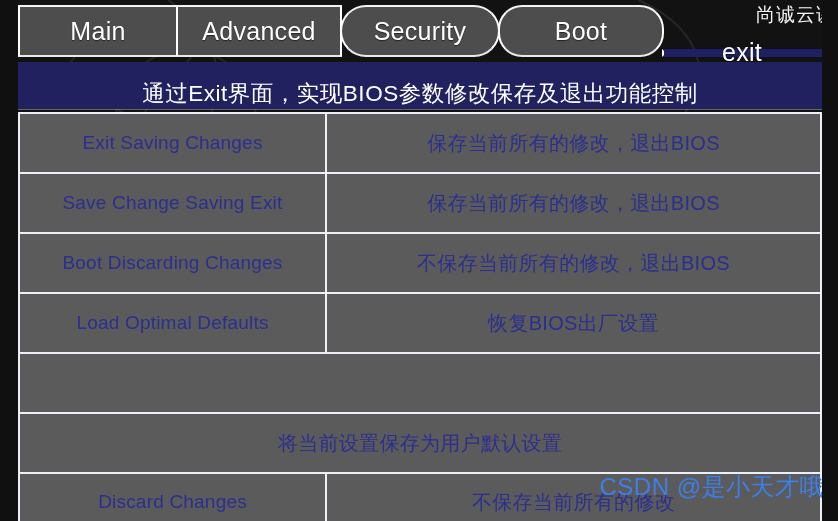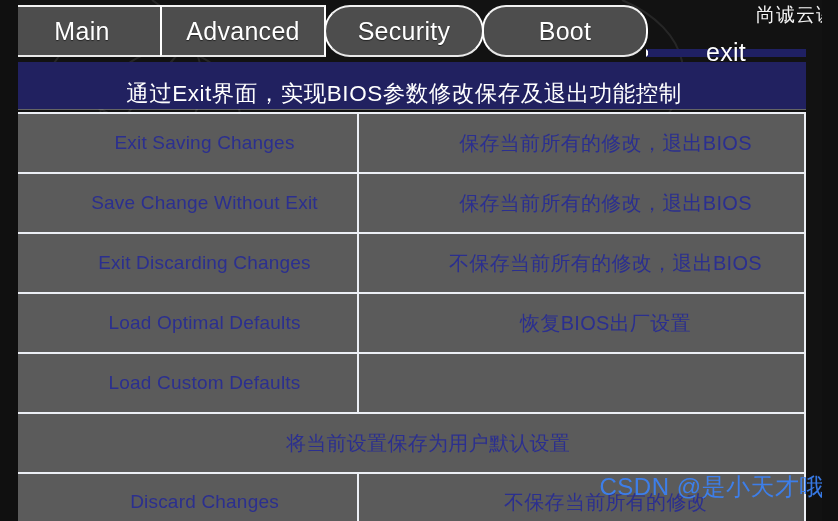--- a/index.html
+++ b/index.html
@@ -30,21 +30,21 @@
     width: 18px;
     background: #101010;
     z-index: 40;
   }
   .edge.left  { left: 0; }
   .edge.right { right: 0; width: 16px; }
 
   
   #frame {
     position: absolute;
-    left: 2px;
+    left: 18px;
     top: 0;
     width: 810px;
     height: 521px;
   }
 
   
   .bg-art {
     position: absolute;
     left: 0; top: 0;
     width: 804px; height: 521px;
@@ -132,21 +132,20 @@
     background: #5b5b5b;
   }
   .row:last-child { border-bottom: 2px solid #eceff5; }
   .cell {
     display: flex;
     align-items: center;
     justify-content: center;
     color: #2b2f8f;
     box-sizing: border-box;
     text-align: right;
-    margin-left: 48px;
   }
   .cell.name {
     width: 307px;
     font-size: 19px;
     letter-spacing: .2px;
     border-right: 2px solid #eceff5;
   }
   .cell.desc {
     flex: 1 1 auto;
     font-size: 20px;
@@ -218,36 +217,35 @@
     </div>
 
     <div id="table">
 
       <div class="row">
         <div class="cell name">Exit Saving Changes</div>
         <div class="cell desc">保存当前所有的修改，退出BIOS</div>
       </div>
 
       <div class="row">
-        <div class="cell name">Save Change Without Exit</div>
+        <div class="cell name">Save Change Saving Exit</div>
         <div class="cell desc">保存当前所有的修改，退出BIOS</div>
       </div>
 
       <div class="row">
-        <div class="cell name">Exit Discarding Changes</div>
+        <div class="cell name">Boot Discarding Changes</div>
         <div class="cell desc">不保存当前所有的修改，退出BIOS</div>
       </div>
 
       <div class="row">
         <div class="cell name">Load Optimal Defaults</div>
         <div class="cell desc">恢复BIOS出厂设置</div>
       </div>
 
       <div class="row">
-        <div class="cell name">Load Custom Defaults</div>
       </div>
 
       <div class="row">
         <div class="cell desc">将当前设置保存为用户默认设置</div>
       </div>
 
       <div class="row">
         <div class="cell name">Discard Changes</div>
         <div class="cell desc">不保存当前所有的修改</div>
       </div>

